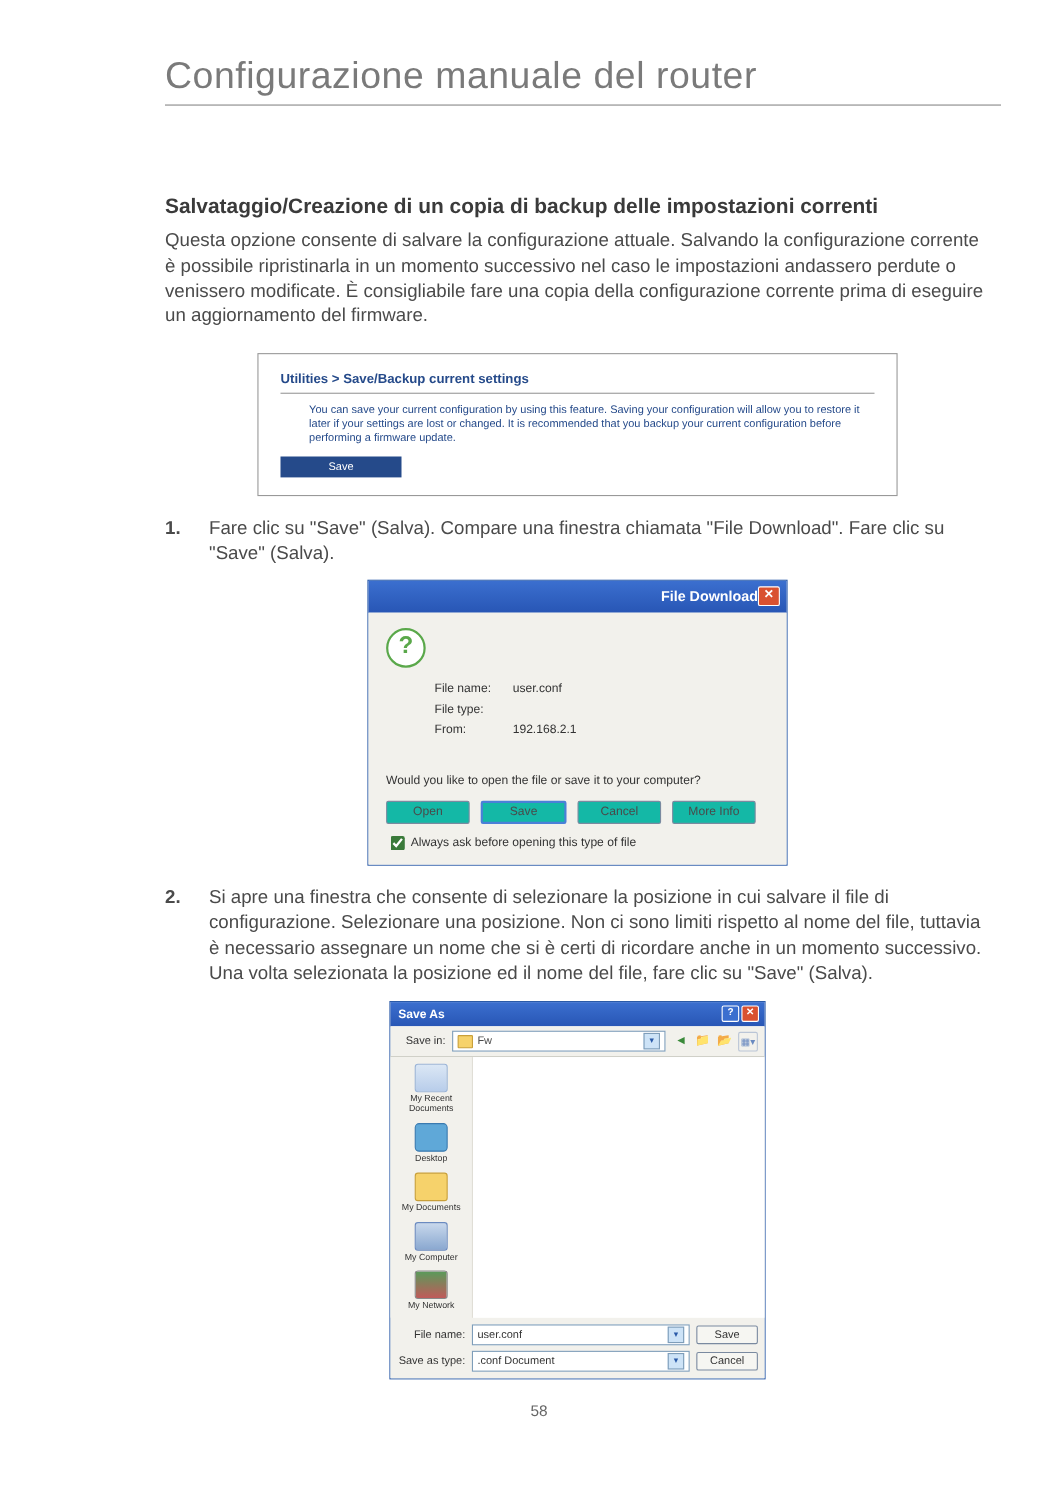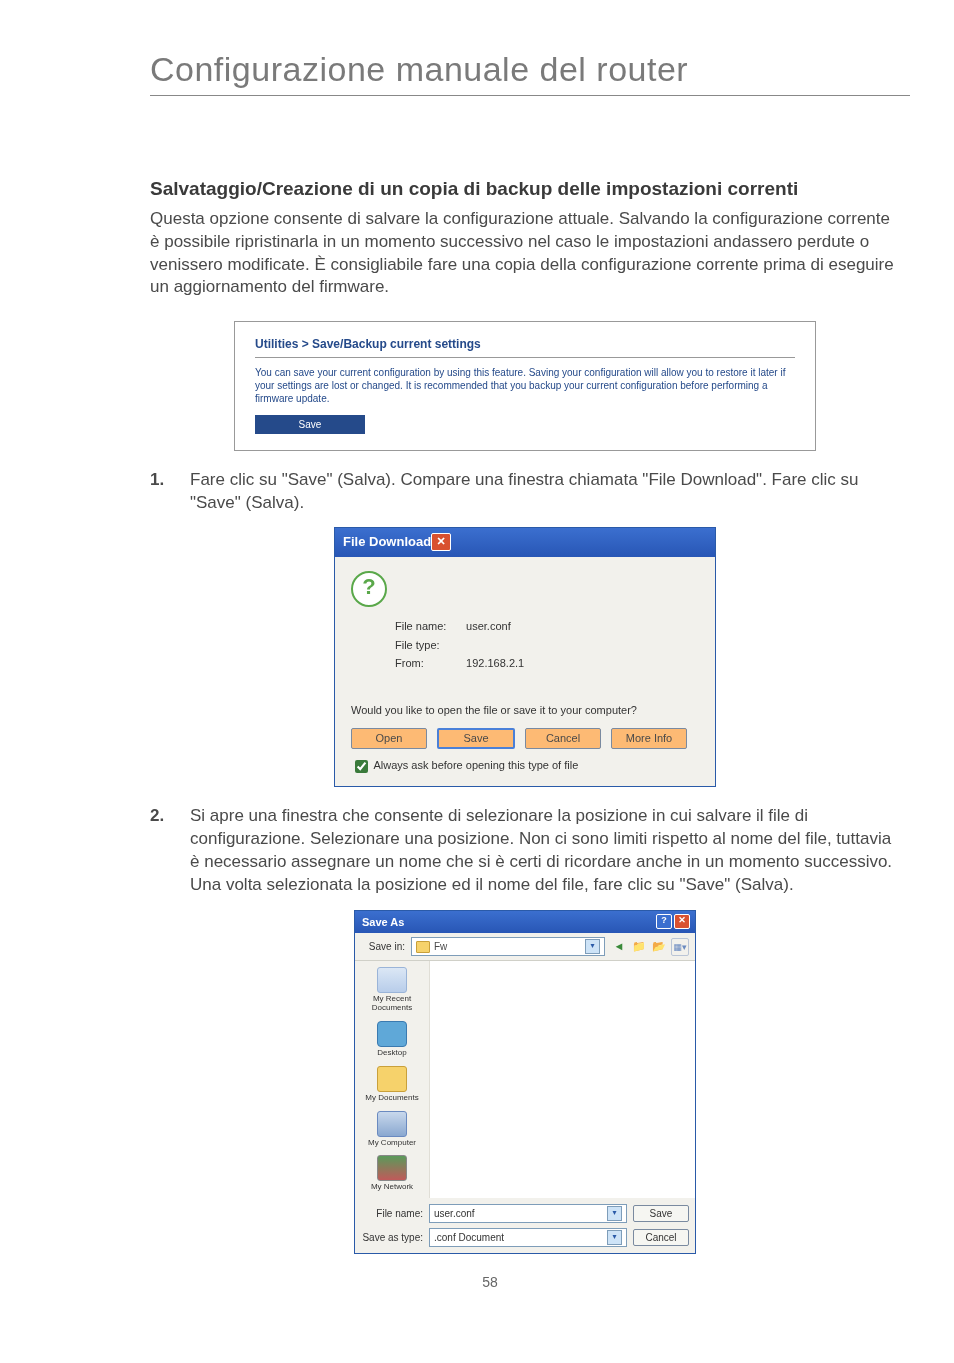--- a/index.html
+++ b/index.html
@@ -70,20 +70,21 @@
   .shot1-hr {
     border: none;
     border-top: 1px solid #999;
     margin: 4px 0 8px 0;
   }
   .shot1-desc {
     font-size: 10px;
     color: #254a8a;
     line-height: 1.3;
     margin-bottom: 10px;
+    margin-left: 26px;
   }
   .shot1-save {
     background: #254a8a;
     color: #fff;
     font-size: 10px;
     text-align: center;
     width: 110px;
     padding: 3px 0;
   }
 
@@ -95,21 +96,21 @@
     font-family: Tahoma, Arial, sans-serif;
     font-size: 11px;
   }
   .shot2-titlebar {
     background: linear-gradient(#3b6fcf, #2856b5);
     color: #fff;
     font-weight: bold;
     font-size: 13px;
     padding: 5px 6px 6px 8px;
     display: flex;
-    justify-content: flex-start;
+    justify-content: flex-end;
     align-items: center;
   }
   .shot2-close {
     background: #d95130;
     border: 1px solid #fff;
     width: 18px;
     height: 16px;
     color: #fff;
     font-size: 11px;
     line-height: 14px;
@@ -155,21 +156,21 @@
     color: #333;
     margin-bottom: 10px;
   }
   .shot2-buttons {
     display: flex;
     gap: 10px;
     margin-bottom: 8px;
   }
   .xp-btn {
     border: 1px solid #7a8aa0;
-    background: #fdba74;
+    background: #14b8a6;
     font-size: 11px;
     padding: 2px 0;
     width: 74px;
     text-align: center;
     border-radius: 2px;
   }
   .xp-btn.default {
     border: 2px solid #4a80d8;
     padding: 1px 0;
   }

